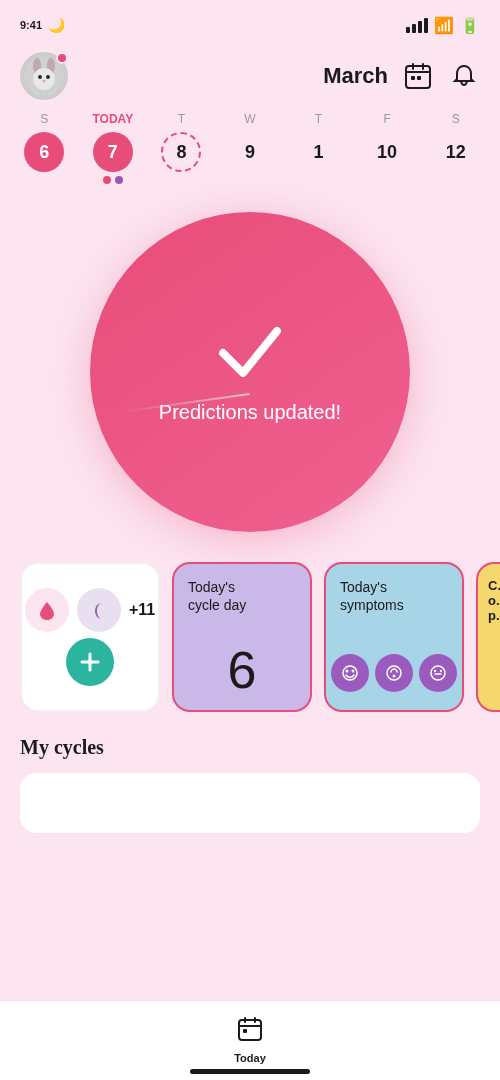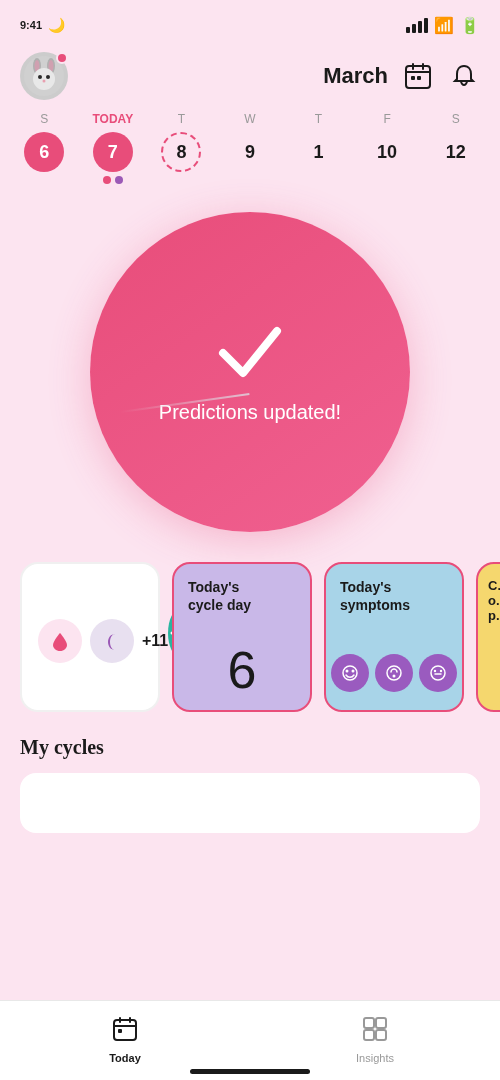--- a/index.html
+++ b/index.html
@@ -167,21 +167,21 @@
       position: relative;
     }
 
     
     .log-card {
       width: 140px;
       height: 150px;
       background: white;
       border: 2px solid #f0f0f0;
       display: flex;
-      flex-direction: row;
+      flex-direction: column;
       align-items: center;
       justify-content: space-between;
     }
     .log-icons-row {
       display: flex;
       gap: 8px;
       align-items: center;
       margin-top: 8px;
     }
     .log-icon-circle {
@@ -206,21 +206,21 @@
       background: #c9b8e8;
       border: 2px solid #e84d7a;
       display: flex;
       flex-direction: column;
       align-items: flex-start;
       justify-content: space-between;
       padding: 14px;
     }
     .card-label {
       font-size: 14px;
-      font-weight: 700;
+      font-weight: 400;
       color: #1a1a1a;
       line-height: 1.3;
     }
     .cycle-number {
       font-size: 52px;
       font-weight: 300;
       color: #1a1a1a;
       line-height: 1;
       align-self: center;
     }
@@ -524,26 +524,15 @@
       <svg width="26" height="26" viewBox="0 0 26 26" fill="none">
         <rect x="2" y="4" width="22" height="20" rx="3" stroke="#1a1a1a" stroke-width="2"></rect>
         <line x1="2" y1="10" x2="24" y2="10" stroke="#1a1a1a" stroke-width="2"></line>
         <line x1="8" y1="2" x2="8" y2="6" stroke="#1a1a1a" stroke-width="2" stroke-linecap="round"></line>
         <line x1="18" y1="2" x2="18" y2="6" stroke="#1a1a1a" stroke-width="2" stroke-linecap="round"></line>
         <rect x="6" y="13" width="4" height="4" rx="1" fill="#1a1a1a"></rect>
       </svg>
     </span>
     <span class="nav-label active">Today</span>
   </div>
-  <div class="nav-item">
-    <span class="nav-icon inactive">
-      <svg width="26" height="26" viewBox="0 0 26 26" fill="none">
-        <rect x="2" y="2" width="10" height="10" rx="2" stroke="#999" stroke-width="2"></rect>
-        <rect x="14" y="2" width="10" height="10" rx="2" stroke="#999" stroke-width="2"></rect>
-        <rect x="2" y="14" width="10" height="10" rx="2" stroke="#999" stroke-width="2"></rect>
-        <rect x="14" y="14" width="10" height="10" rx="2" stroke="#999" stroke-width="2"></rect>
-      </svg>
-    </span>
-    <span class="nav-label">Insights</span>
-  </div>
 </div>
 
 <div class="home-indicator"></div>
 
 </body></html>

